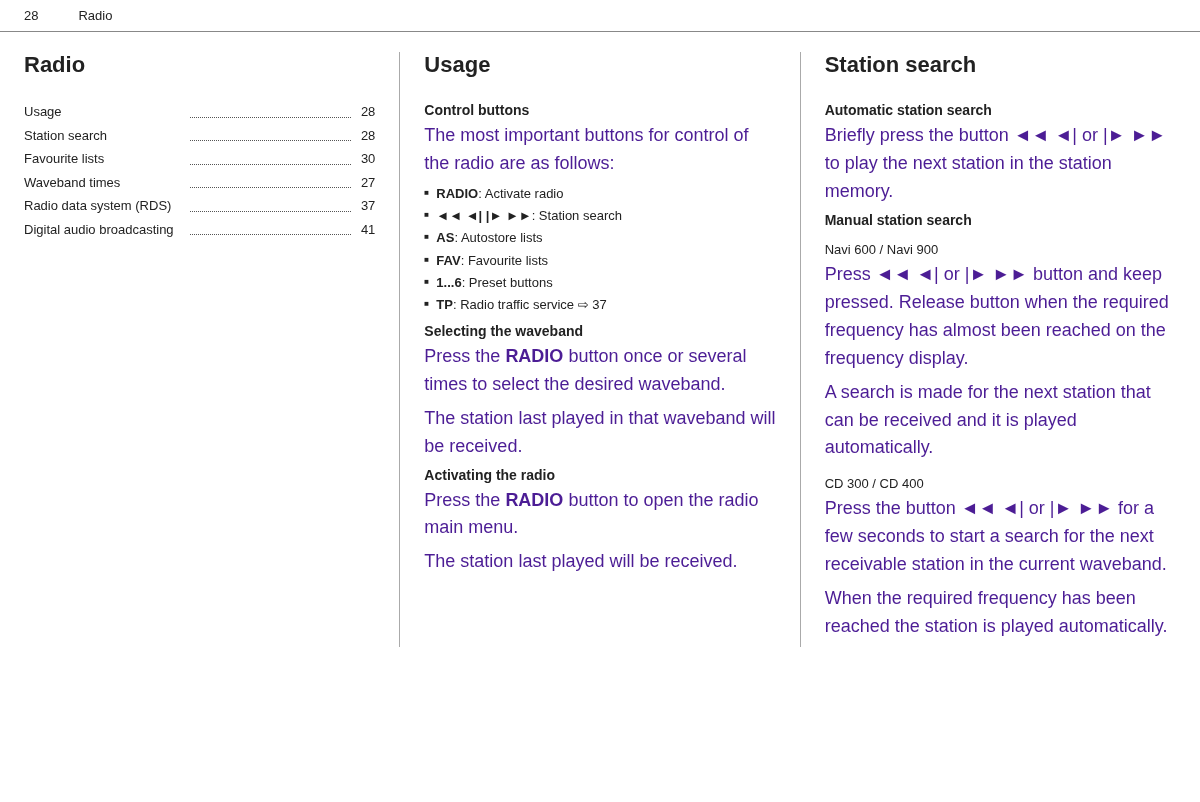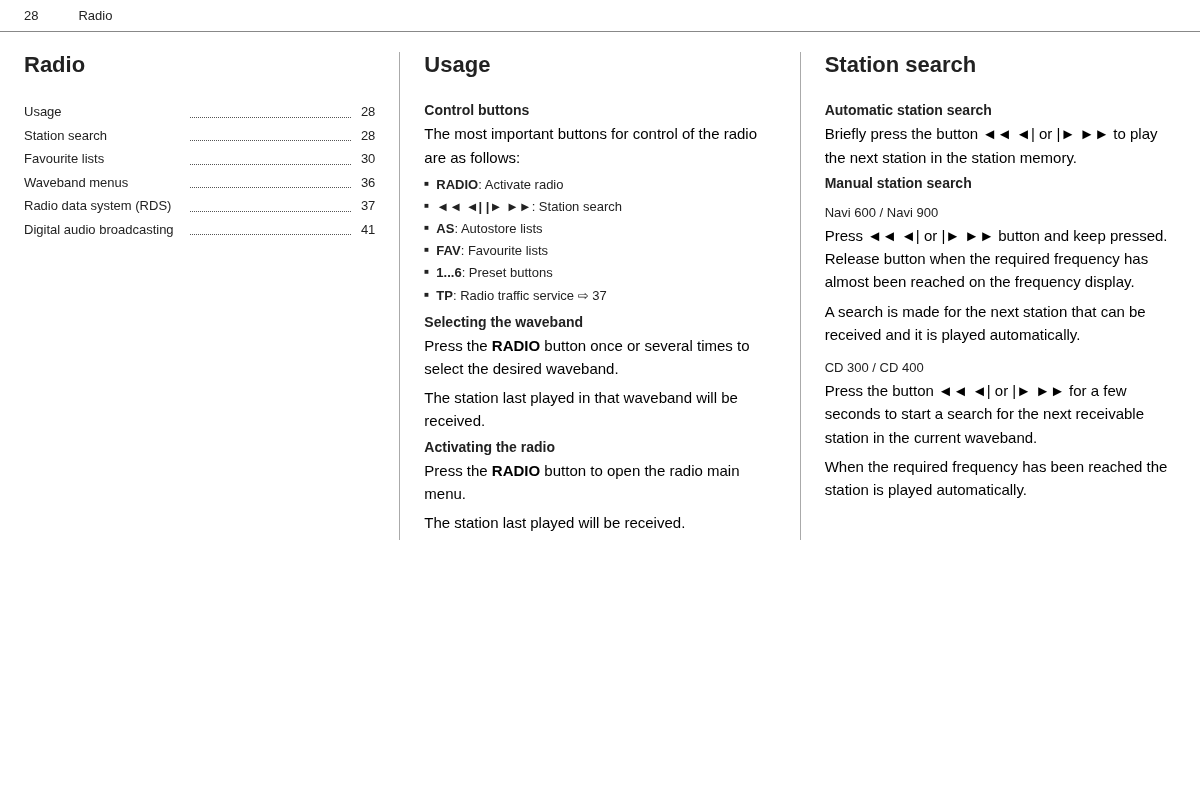--- a/index.html
+++ b/index.html
@@ -101,24 +101,24 @@
     }
 
     .subsection-heading {
       font-size: 13px;
       font-weight: normal;
       margin-bottom: 4px;
       margin-top: 14px;
     }
 
     .body-text {
-      font-size: 15px;
+      font-size: 18px;
       line-height: 1.55;
       margin-bottom: 6px;
-      color: #000000;
+      color: #4c1d95;
     }
 
     .bullet-list {
       list-style: none;
       margin: 4px 0 8px 0;
       padding: 0;
     }
 
     .bullet-list li {
       font-size: 13px;
@@ -164,23 +164,23 @@
           <span class="toc-label">Station search</span>
           <span class="toc-dots"></span>
           <span class="toc-page">28</span>
         </div>
         <div class="toc-item">
           <span class="toc-label">Favourite lists</span>
           <span class="toc-dots"></span>
           <span class="toc-page">30</span>
         </div>
         <div class="toc-item">
-          <span class="toc-label">Waveband menus</span>
-          <span class="toc-dots"></span>
-          <span class="toc-page">36</span>
+          <span class="toc-label">Waveband times</span>
+          <span class="toc-dots"></span>
+          <span class="toc-page">27</span>
         </div>
         <div class="toc-item">
           <span class="toc-label">Radio data system (RDS)</span>
           <span class="toc-dots"></span>
           <span class="toc-page">37</span>
         </div>
         <div class="toc-item">
           <span class="toc-label">Digital audio broadcasting</span>
           <span class="toc-dots"></span>
           <span class="toc-page">41</span>

